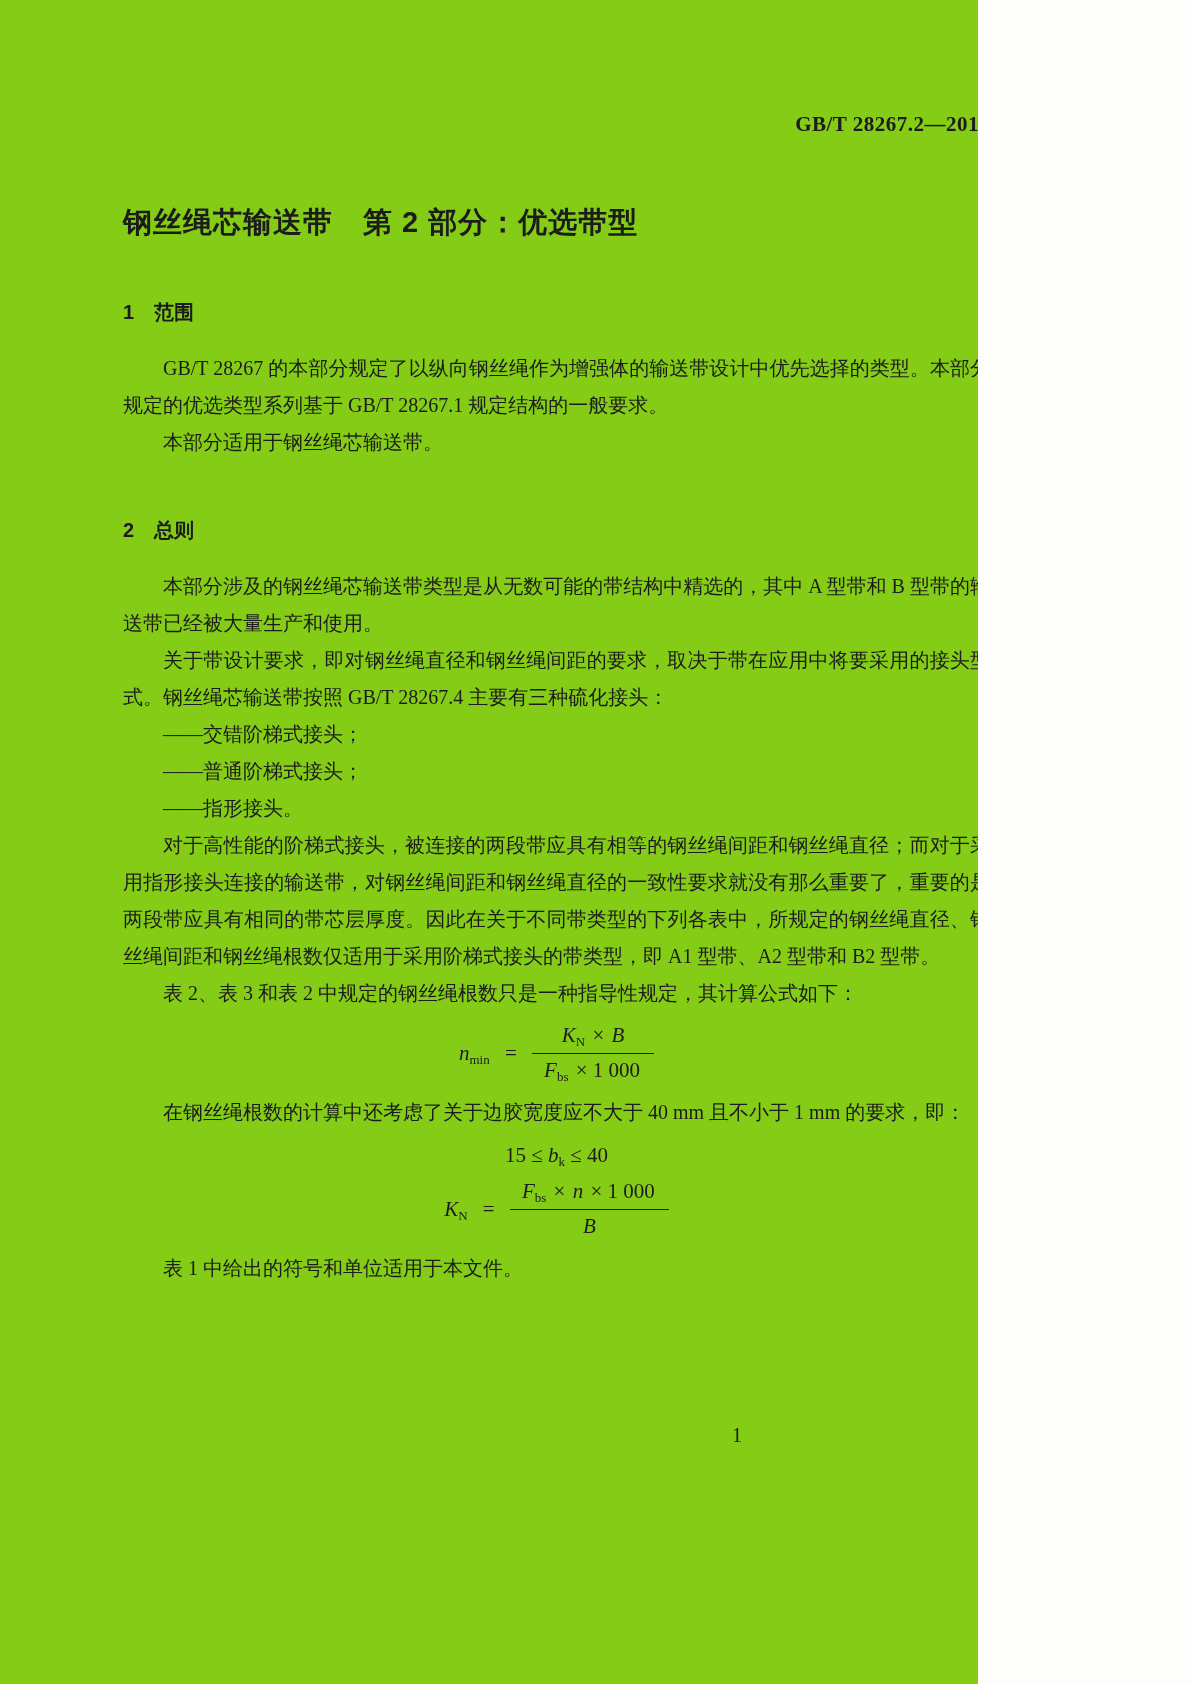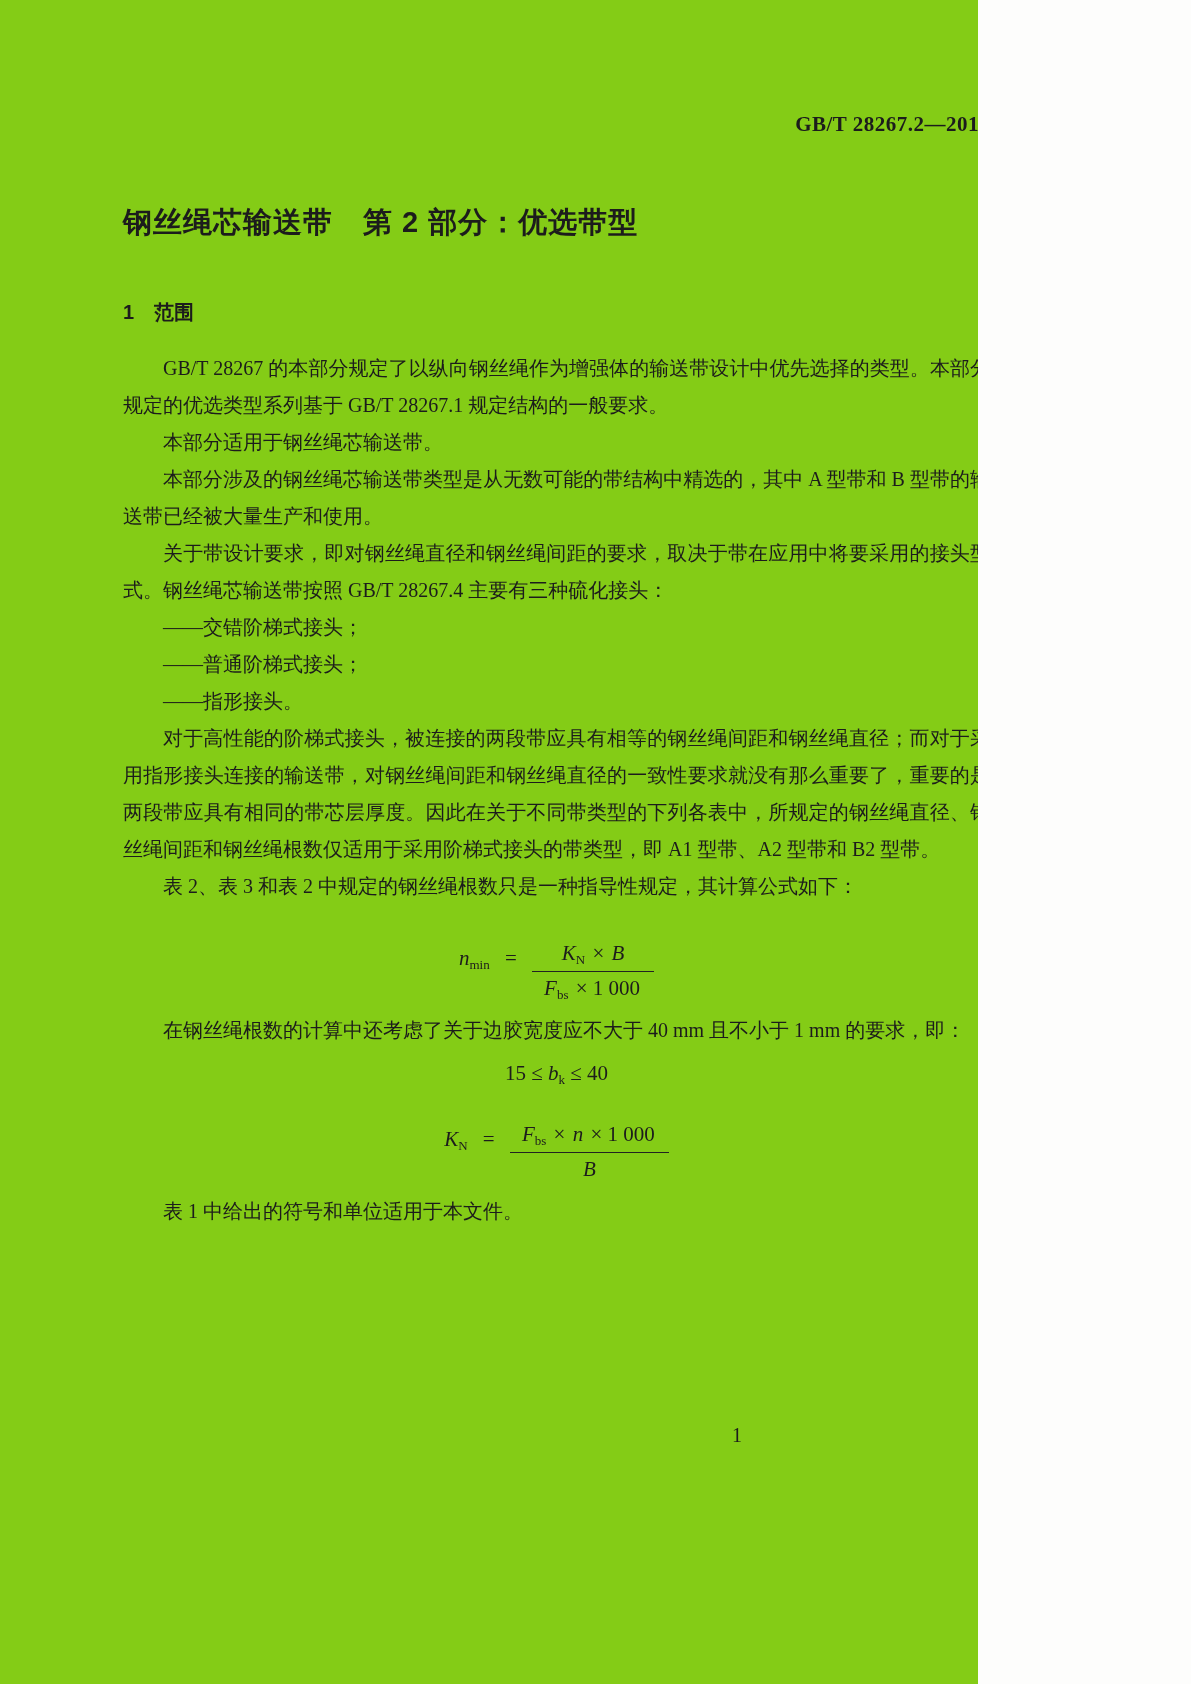--- a/index.html
+++ b/index.html
@@ -70,21 +70,20 @@
     display: inline-block;
     vertical-align: middle;
     text-align: center;
     margin-top: -4px;
   }
   .fnum {
     display: block;
     padding: 1px 12px 5px 12px;
     border-bottom: 1.6px solid #222;
     white-space: nowrap;
-    margin-top: 25px;
   }
   .fden {
     display: block;
     padding: 4px 12px 1px 12px;
     white-space: nowrap;
   }
   .change-marker {
     position: absolute;
     left: 989px; top: 452px;
     width: 2px; height: 27px;
@@ -103,20 +102,21 @@
   <div class="content">
 
     <div class="doc-number">GB/T 28267.2—2015</div>
 
     <h1 class="title">钢丝绳芯输送带　第 2 部分：优选带型</h1>
 
     <h2 class="sec-heading">1　范围</h2>
     <p class="para">GB/T 28267 的本部分规定了以纵向钢丝绳作为增强体的输送带设计中优先选择的类型。本部分规定的优选类型系列基于 GB/T 28267.1 规定结构的一般要求。</p>
     <p class="para">本部分适用于钢丝绳芯输送带。</p>
 
+    <h2 class="sec-heading">2　总则</h2>
     <p class="para">本部分涉及的钢丝绳芯输送带类型是从无数可能的带结构中精选的，其中 A 型带和 B 型带的输送带已经被大量生产和使用。</p>
     <p class="para">关于带设计要求，即对钢丝绳直径和钢丝绳间距的要求，取决于带在应用中将要采用的接头型式。钢丝绳芯输送带按照 GB/T 28267.4 主要有三种硫化接头：</p>
 
     <p class="para list-item">——交错阶梯式接头；</p>
     <p class="para list-item">——普通阶梯式接头；</p>
     <p class="para list-item">——指形接头。</p>
 
     <p class="para">对于高性能的阶梯式接头，被连接的两段带应具有相等的钢丝绳间距和钢丝绳直径；而对于采用指形接头连接的输送带，对钢丝绳间距和钢丝绳直径的一致性要求就没有那么重要了，重要的是两段带应具有相同的带芯层厚度。因此在关于不同带类型的下列各表中，所规定的钢丝绳直径、钢丝绳间距和钢丝绳根数仅适用于采用阶梯式接头的带类型，即 A1 型带、A2 型带和 B2 型带。</p>
     <p class="para">表 2、表 3 和表 2 中规定的钢丝绳根数只是一种指导性规定，其计算公式如下：</p>
 

